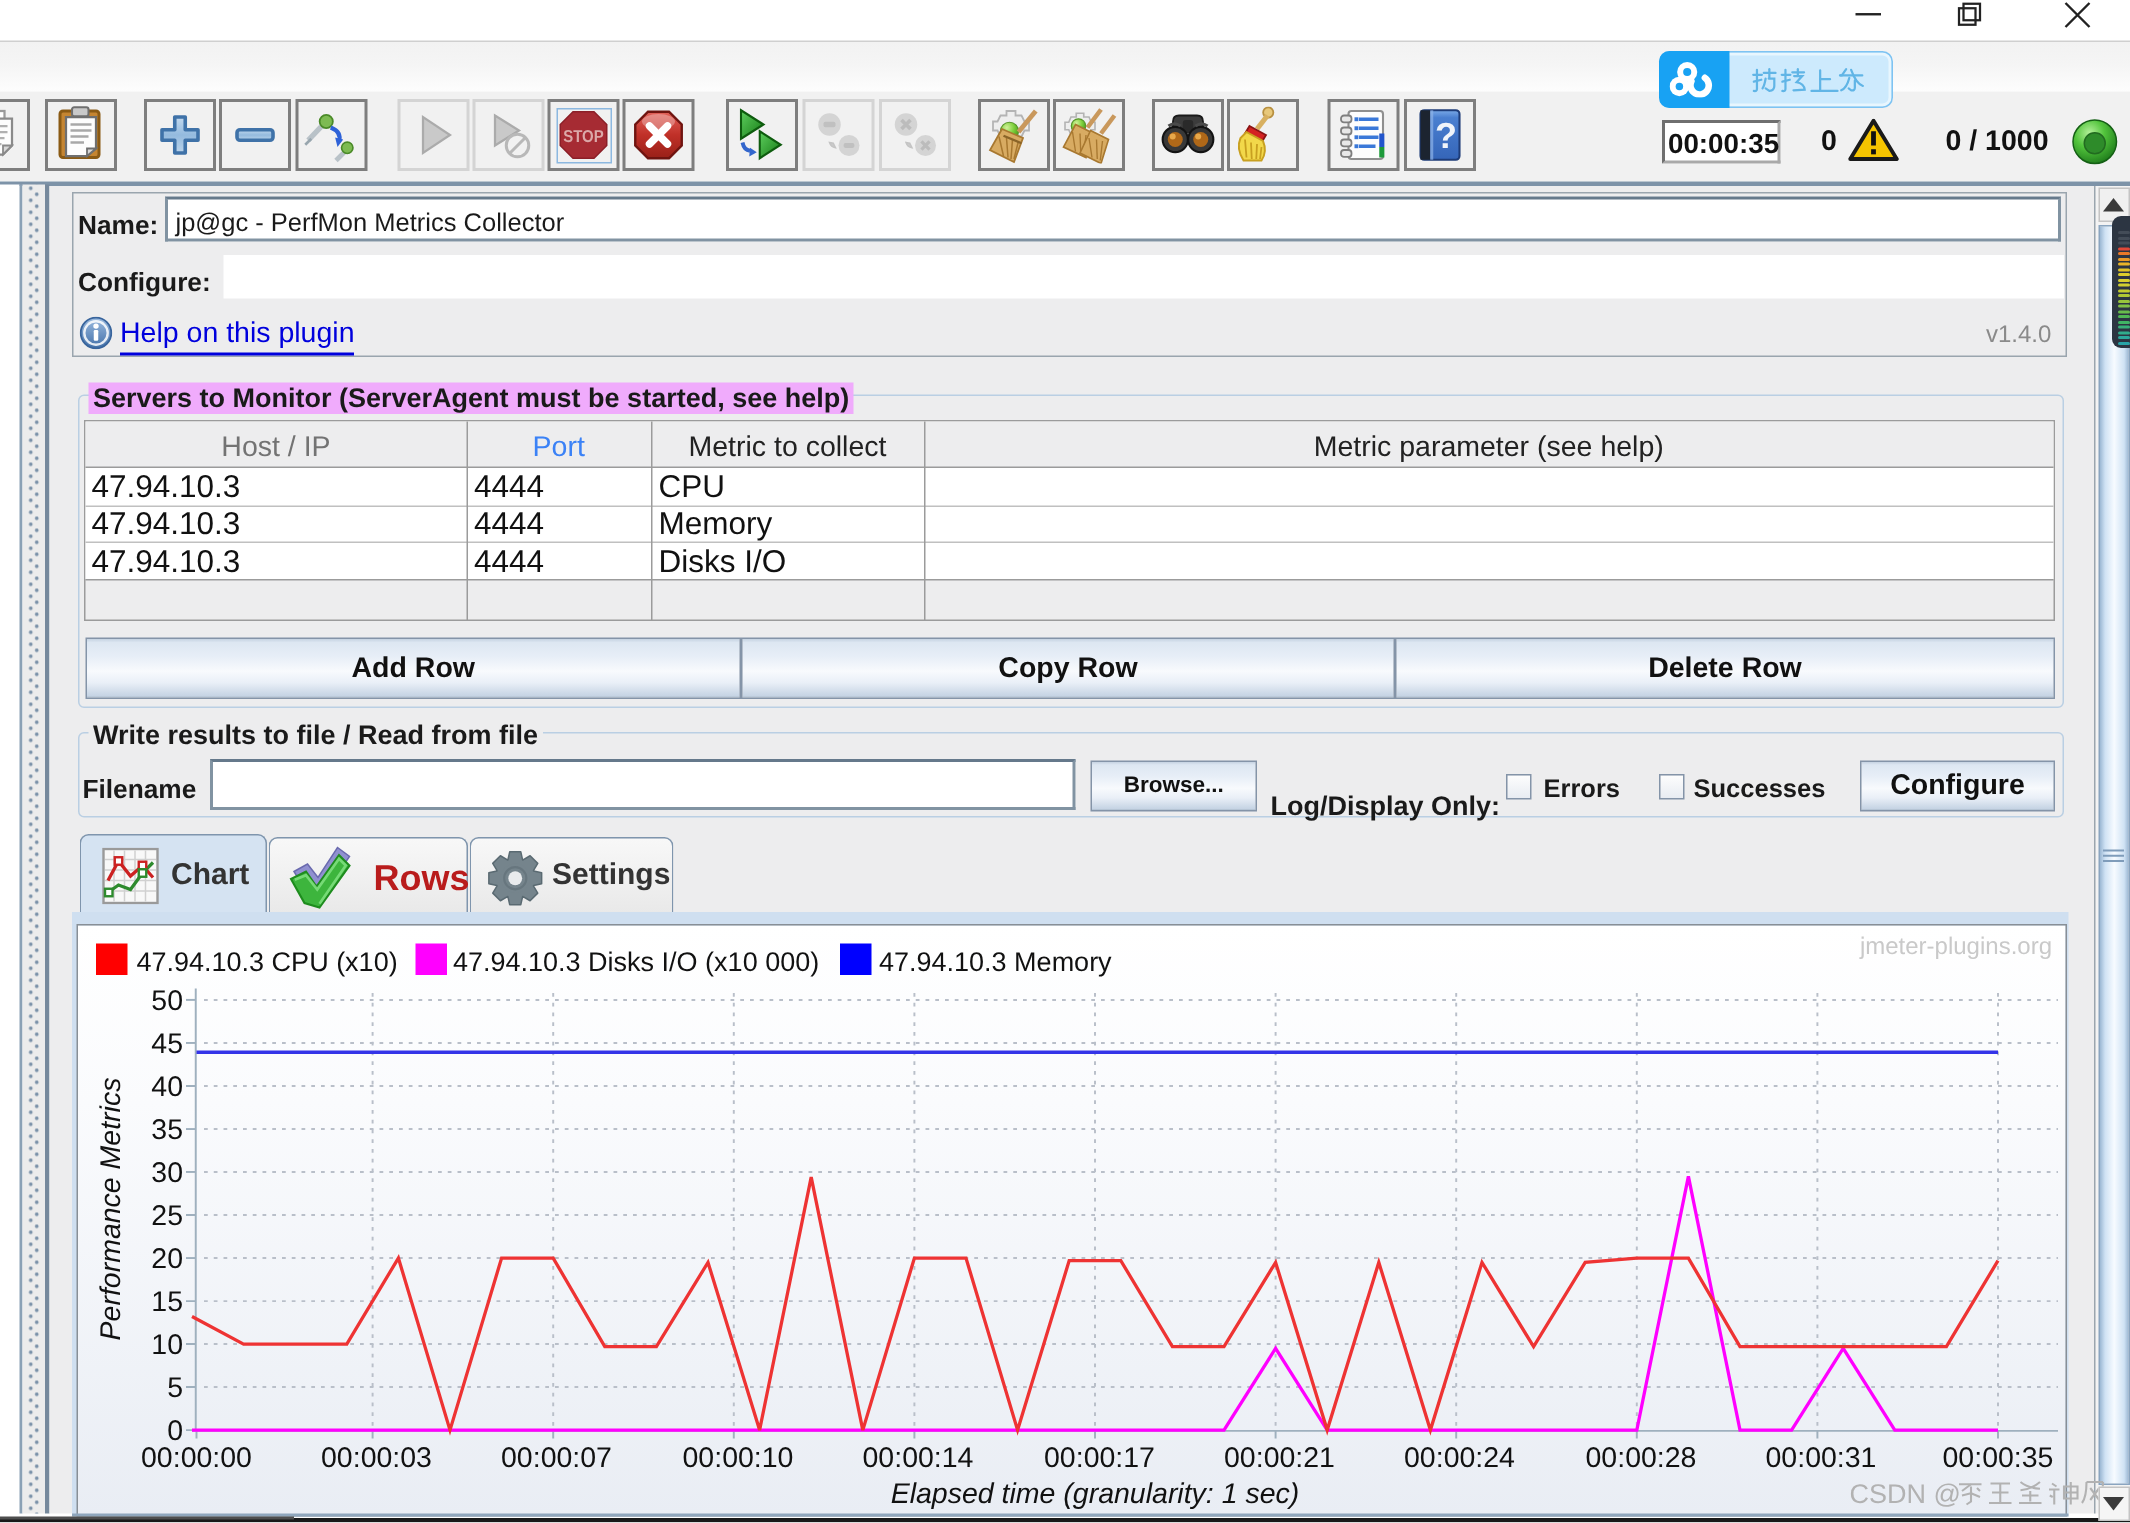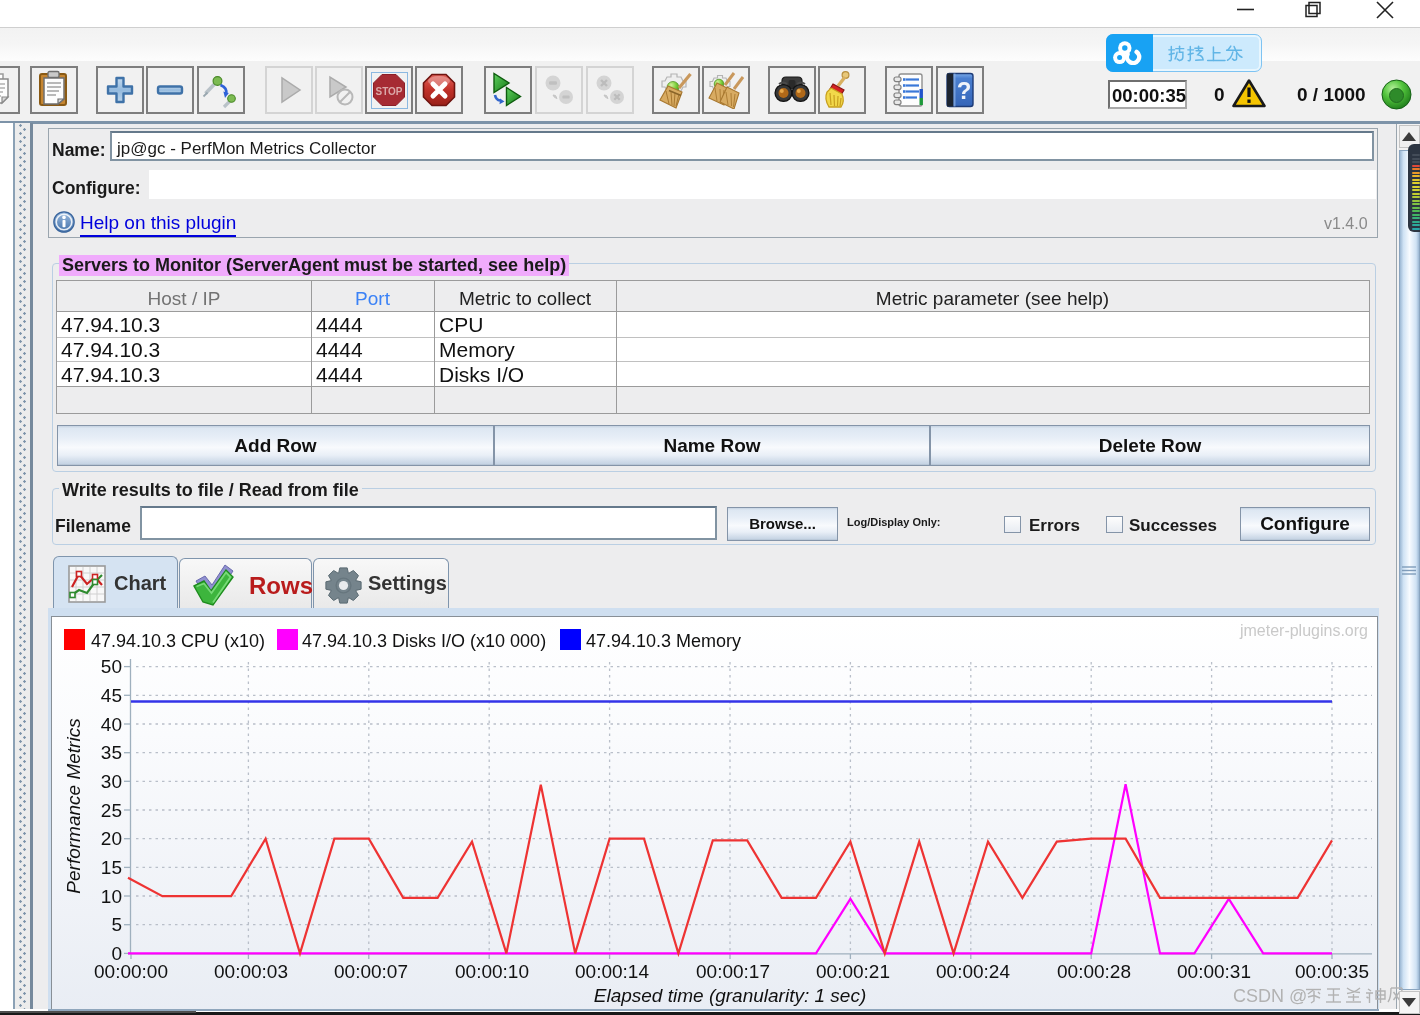--- a/index.html
+++ b/index.html
@@ -349,31 +349,31 @@
     <div class="a" style="left:61px;top:338px;font-size:21px;color:#111;">47.94.10.3</div>
     <div class="a" style="left:61px;top:362.5px;font-size:21px;color:#111;">47.94.10.3</div>
     <div class="a" style="left:316px;top:313px;font-size:21px;color:#111;">4444</div>
     <div class="a" style="left:316px;top:338px;font-size:21px;color:#111;">4444</div>
     <div class="a" style="left:316px;top:362.5px;font-size:21px;color:#111;">4444</div>
     <div class="a" style="left:439px;top:313px;font-size:21px;color:#111;">CPU</div>
     <div class="a" style="left:439px;top:338px;font-size:21px;color:#111;">Memory</div>
     <div class="a" style="left:439px;top:362.5px;font-size:21px;color:#111;">Disks I/O</div>
 
     <div class="a sbtn" style="left:57px;top:425px;width:437px;height:41px;font-size:19px;line-height:39px;">Add Row</div>
-    <div class="a sbtn" style="left:494px;top:425px;width:436px;height:41px;font-size:19px;line-height:39px;">Name Row</div>
+    <div class="a sbtn" style="left:494px;top:425px;width:436px;height:41px;font-size:19px;line-height:39px;">Copy Row</div>
     <div class="a sbtn" style="left:930px;top:425px;width:440px;height:41px;font-size:19px;line-height:39px;">Delete Row</div>
   </div>
 
   <div id="writegroup">
     <div class="a" style="left:52px;top:488px;width:1324px;height:57px;border:1px solid #bacfe3;border-radius:4px;box-sizing:border-box;"></div>
     <div class="a glab" style="left:59px;top:480px;font-size:18px;background:#ededee;padding:0 3px;">Write results to file / Read from file</div>
     <div class="a glab" style="left:55px;top:516px;font-size:17.5px;">Filename</div>
     <div class="a" style="left:140px;top:506px;width:577px;height:34px;background:#fff;border:2px solid #8193a2;border-top-color:#65798b;box-sizing:border-box;"></div>
     <div class="a sbtn" style="left:727px;top:507px;width:111px;height:34px;font-size:15px;line-height:32px;">Browse...</div>
-    <div class="a glab" style="left:847px;top:516px;font-size:11px;">Log/Display Only:</div>
+    <div class="a glab" style="left:847px;top:527px;font-size:18px;">Log/Display Only:</div>
     <div class="a" style="left:1004px;top:516px;width:17px;height:17px;background:linear-gradient(180deg,#fdfdfd,#e8ecf2);border:1.5px solid #8494a8;box-sizing:border-box;"></div>
     <div class="a glab" style="left:1029px;top:516px;font-size:17px;">Errors</div>
     <div class="a" style="left:1106px;top:516px;width:17px;height:17px;background:linear-gradient(180deg,#fdfdfd,#e8ecf2);border:1.5px solid #8494a8;box-sizing:border-box;"></div>
     <div class="a glab" style="left:1129px;top:516px;font-size:17px;">Successes</div>
     <div class="a sbtn" style="left:1240px;top:507px;width:130px;height:34px;font-size:19px;line-height:32px;">Configure</div>
   </div>
 
   <div id="tabs">
 
     <div class="a" style="left:53px;top:556px;width:125px;height:52px;background:#d5e3f2;border:1px solid #7f95ad;border-bottom:none;border-radius:6px 6px 0 0;box-sizing:border-box;"></div>

